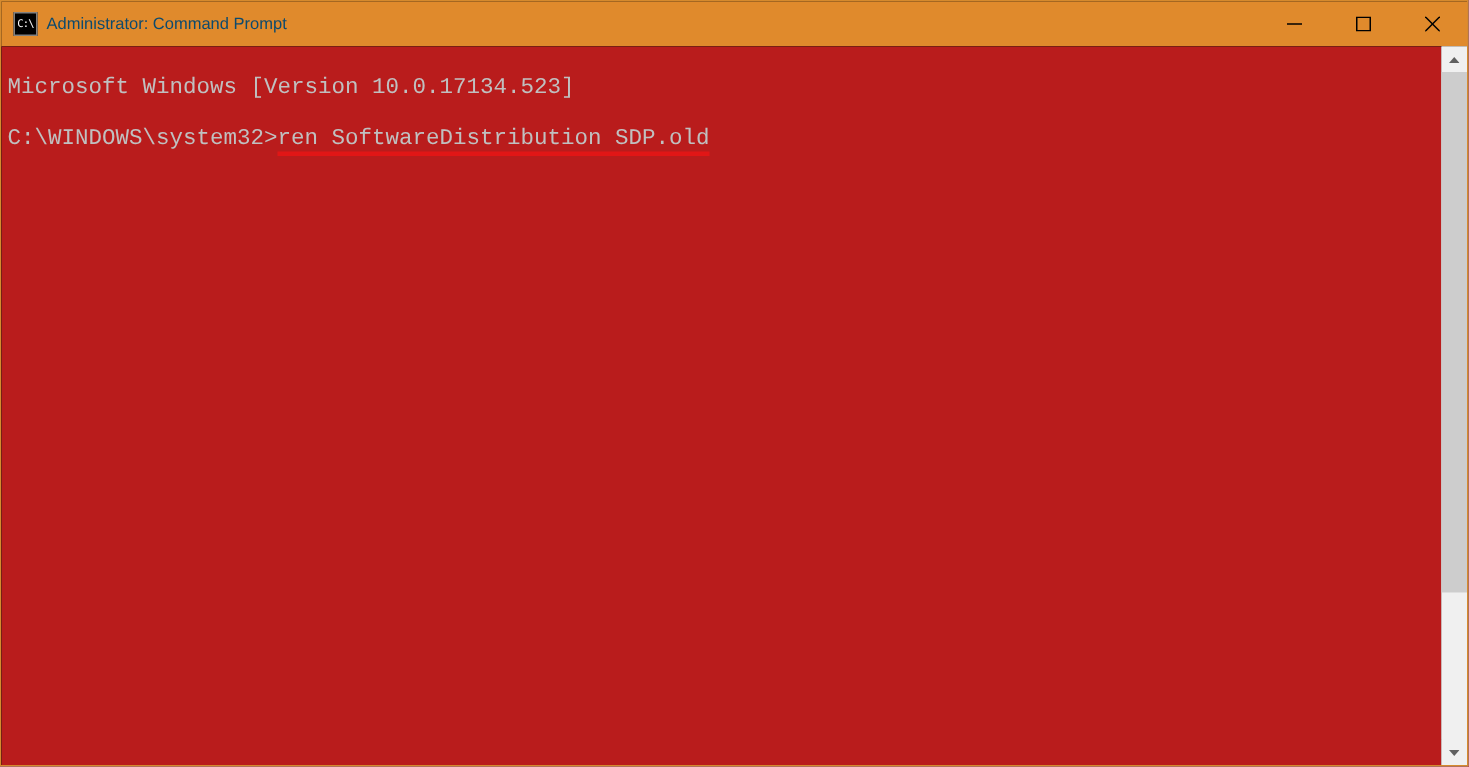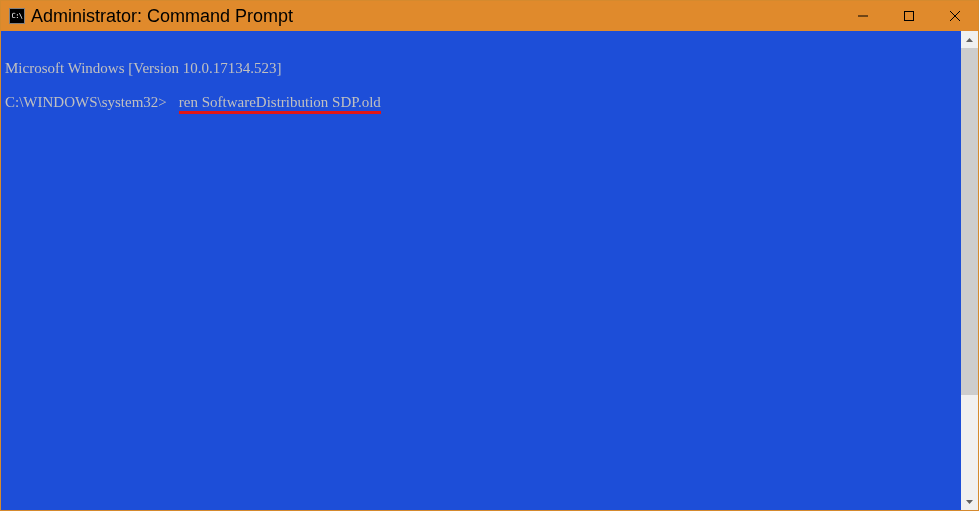--- a/index.html
+++ b/index.html
@@ -38,22 +38,22 @@
     justify-content: center;
   }
   .titlebar-icon-text {
     color: #fff;
     font-size: 7px;
     font-family: monospace;
     line-height: 1;
     letter-spacing: -0.5px;
   }
   .titlebar-title {
-    color: #000000;
-    font-size: 18px;
+    color: #0c4a6e;
+    font-size: 11px;
     flex: 1;
   }
   .titlebar-controls {
     display: flex;
     height: 100%;
   }
   .titlebar-btn {
     width: 46px;
     height: 100%;
     display: flex;
@@ -63,34 +63,33 @@
   }
   .titlebar-btn svg { display: block; }
   .content-wrap {
     flex: 1;
     display: flex;
     background: #000;
     min-height: 0;
   }
   .terminal {
     flex: 1;
-    background: #1d4ed8;
+    background: #b91c1c;
     color: #c0c0c0;
-    font-family: Liberation Serif, serif;
+    font-family: Liberation Mono, monospace;
     font-size: 15px;
     line-height: 17px;
-    padding: 12px 4px;
+    padding: 2px 4px;
     white-space: pre;
     overflow: hidden;
   }
   .terminal .line { display: block; }
   .underline {
     position: relative;
     display: inline-block;
-    margin-left: 12px;
   }
   .underline::after {
     content: "";
     position: absolute;
     left: 0;
     right: 0;
     bottom: -3px;
     height: 3px;
     background: #e11616;
   }

